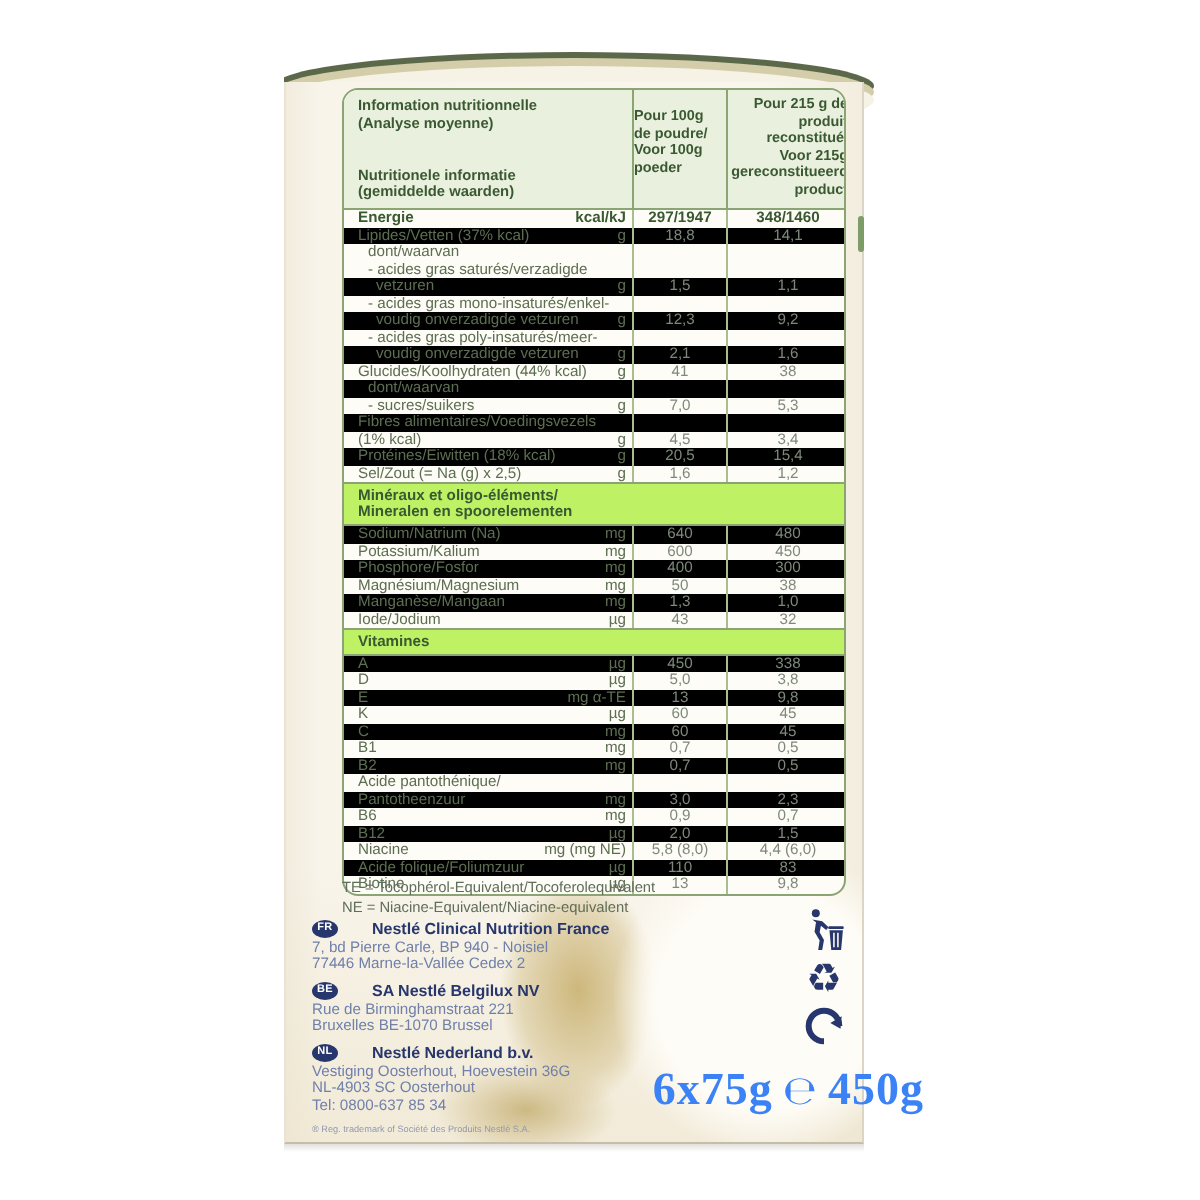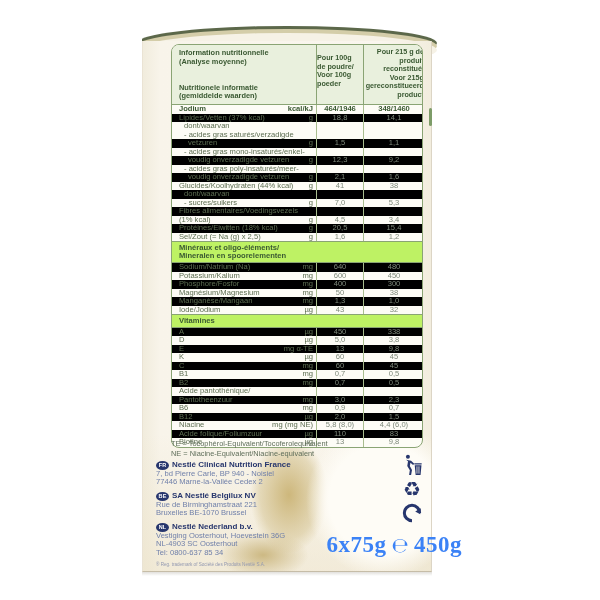--- a/index.html
+++ b/index.html
@@ -41,21 +41,21 @@
   .un{margin-left:auto;padding-right:3px;flex:none}
   .cv{border-left:1px solid #a9bd8f;text-align:center;color:#7e897b}
   .w1{flex:0 0 47px}.w2{flex:0 0 61px}
   .em{font-weight:bold}
   .em,.em .cv{color:#3a5932}
 
   .footnotes{position:absolute;left:29px;top:425px;font-size:7.4px;line-height:9.5px;color:#5f6e5a}
 
   .addresses{position:absolute;left:14px;top:446px;width:210px}
   .ablock{margin-bottom:4px}
-  .aname{display:flex;align-items:flex-end;gap:3px;font-weight:bold;color:#27366d;font-size:8px;line-height:9.5px}
+  .aname{display:flex;align-items:center;gap:17px;font-weight:bold;color:#27366d;font-size:8px;line-height:9.5px}
   .badge{flex:none;display:inline-block;width:13px;height:9px;border-radius:50%;background:#27366d;color:#fff;
     font-size:5.5px;font-weight:bold;text-align:center;line-height:9px;letter-spacing:0.2px}
   .aline{color:#7080aa;font-size:7.6px;line-height:8.8px}
   .aline:empty{display:none}
   .legal{margin-top:2px;font-size:4.6px;color:#9298b0}
 
   .icons{position:absolute;left:256px;top:440px;width:28px;display:flex;flex-direction:column;gap:3px;align-items:center;color:#27366d}
   .icon{flex:none;display:flex;align-items:center;justify-content:center}
   .icon svg{display:block;fill:#27366d}
   .recycle-glyph{font-family:"DejaVu Sans",sans-serif;font-size:20px;line-height:21px;color:#27366d}
@@ -90,24 +90,24 @@
 poeder</div>
         <div class="c3 pre">Pour 215 g de
 produit reconstitué/
 Voor 215g
 gereconstitueerd
 product</div>
       </div>
       <div class="tbody">
           <div class="trow em">
             <div class="cl i0">
-              <span>Jodium</span>
+              <span>Energie</span>
               <span class="un">kcal/kJ</span>
             </div>
-            <div class="cv w1">464/1946</div>
+            <div class="cv w1">297/1947</div>
             <div class="cv w2">348/1460</div>
           </div>
           <div class="trow shade">
             <div class="cl i0">
               <span>Lipides/Vetten (37% kcal)</span>
               <span class="un">g</span>
             </div>
             <div class="cv w1">18,8</div>
             <div class="cv w2">14,1</div>
           </div>

